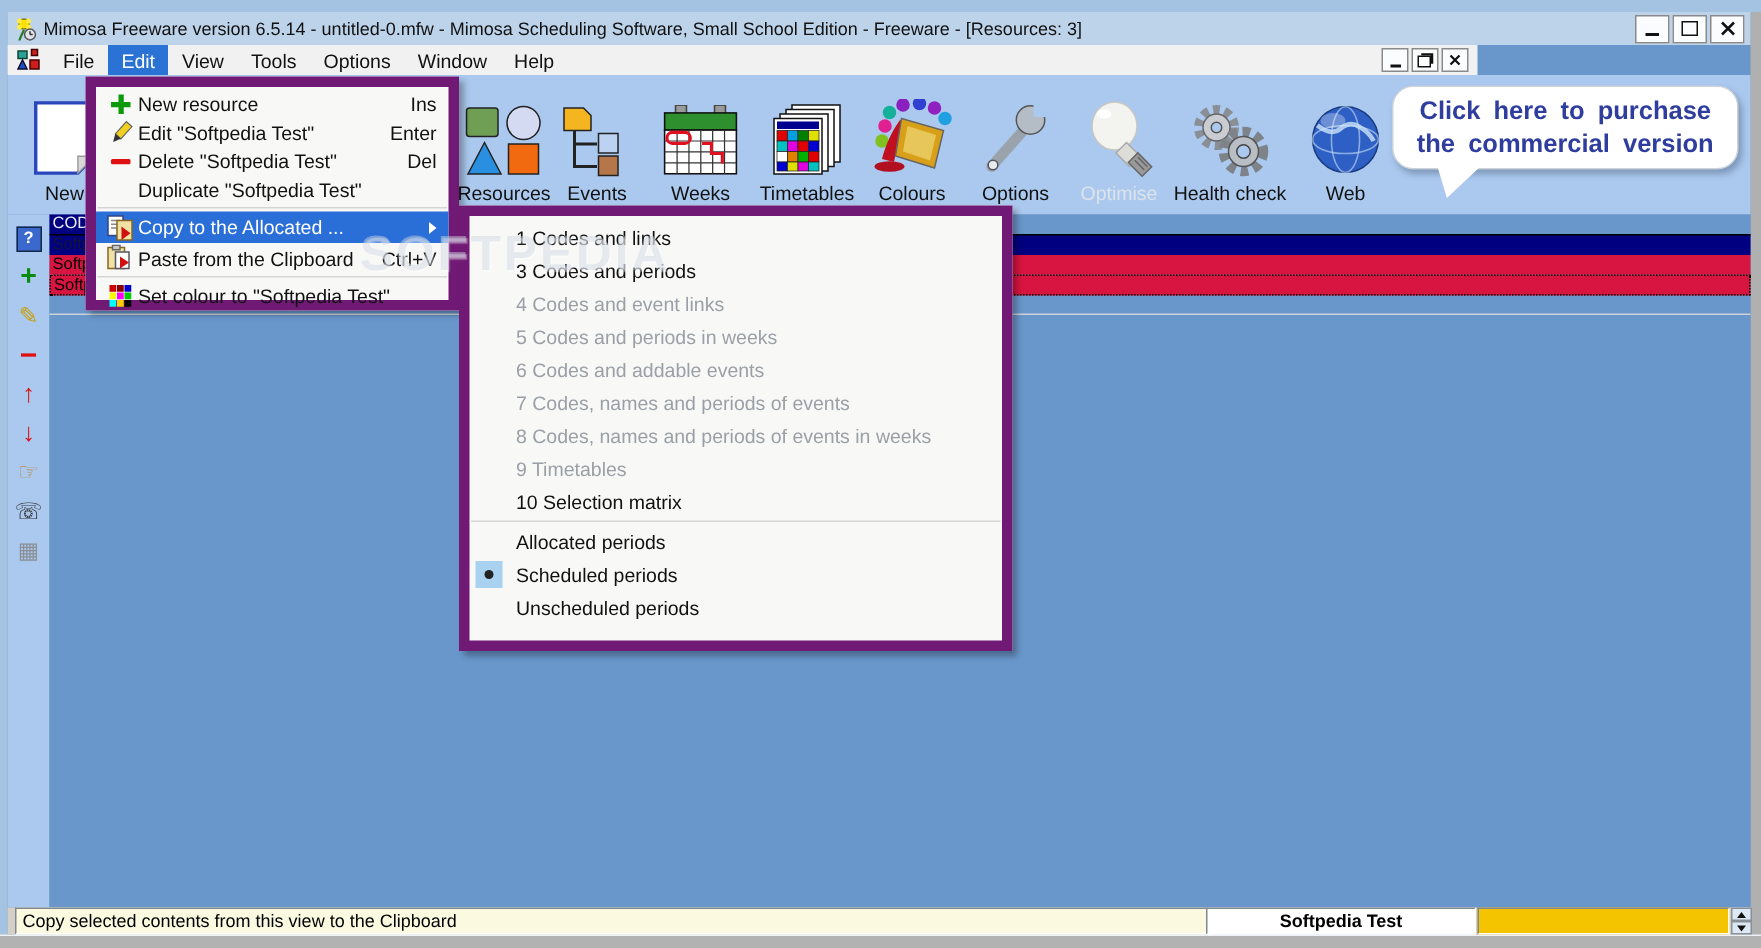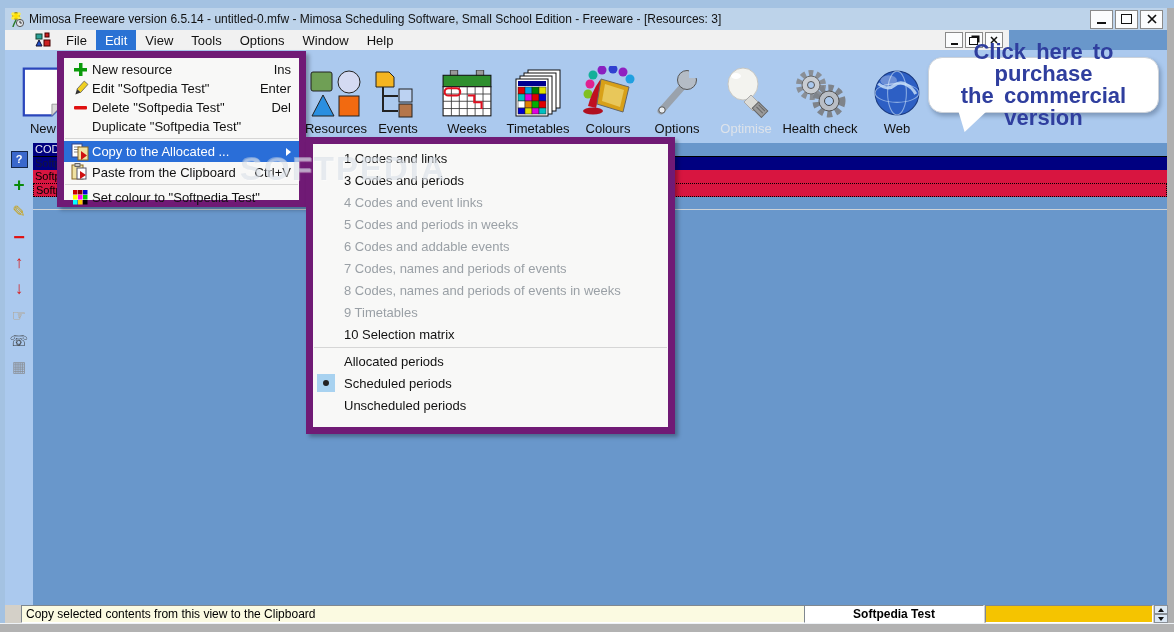--- a/index.html
+++ b/index.html
@@ -14,40 +14,40 @@
   
   .titlebar{position:absolute;left:5px;top:8px;width:1162px;height:22px;background:#bdd3ea;
             display:flex;align-items:center;font-size:12px;color:#111;}
   .titlebar .title{margin-left:4px;white-space:nowrap;overflow:hidden;flex:1;}
   .winbtns{display:flex;gap:2px;margin-right:4px;}
   .wbtn{width:21px;height:17px;background:#fbfcfd;border:1px solid #8a8a8a;display:flex;align-items:center;justify-content:center;}
   .wbtn .mingl{width:9px;height:2px;background:#111;margin-top:8px;}
   .wbtn .maxgl{width:9px;height:8px;border:1.5px solid #111;}
   
   .menubar{position:absolute;left:5px;top:30px;width:980px;height:20px;background:#f1f1f1;
-           display:flex;align-items:center;font-size:13px;color:#111;padding-left:24px;}
+           display:flex;align-items:center;font-size:13px;color:#111;}
   .mdiicon{margin:0 6px 0 6px;}
   .mitem{padding:1px 9px;height:18px;display:flex;align-items:center;}
   .mitem.active{background:#2a72d4;color:#fff;}
   .mdibtns{margin-left:auto;display:flex;gap:2px;margin-right:6px;}
   .mdibtn{width:16px;height:14px;background:#fbfcfd;border:1px solid #8a8a8a;display:flex;align-items:center;justify-content:center;}
   .mdibtn .mingl{width:7px;height:2px;background:#111;margin-top:7px;}
   .mdibtn .restgl{width:7px;height:6px;border:1px solid #111;box-shadow:2px -2px 0 -0.5px #111;margin-top:2px;margin-left:-2px;background:#fff;}
   
   .toolbar{position:absolute;left:5px;top:50px;width:1162px;height:93px;background:#abc9ee;}
   .tbtn{position:absolute;top:2px;height:89px;text-align:center;cursor:default;}
   .tico{height:66px;display:flex;align-items:flex-end;justify-content:center;}
   .tlabel{font-size:13px;color:#111;margin-top:3px;white-space:nowrap;}
   .tlabel.disabled{color:#dde3ea;}
   
   .bubble{position:absolute;left:928px;top:57px;width:229px;height:54px;background:#fff;
           border:1px solid #ccd2da;border-radius:14px;z-index:3;
           box-shadow:2px 3px 4px rgba(40,60,90,.35);display:flex;flex-direction:column;
           align-items:center;justify-content:center;}
-  .bubble .bl{font-size:22px;font-weight:bold;color:#2f3e9e;line-height:22px;word-spacing:4px;text-align:center;}
+  .bubble .bl{font-size:17px;font-weight:bold;color:#2f3e9e;line-height:22px;word-spacing:4px;}
   .bubble-tail{position:absolute;left:958px;top:110px;width:30px;height:22px;background:#fff;
           clip-path:polygon(0 0,100% 0,22% 100%);z-index:3;filter:drop-shadow(2px 2px 2px rgba(40,60,90,.3));}
   
   .sidebar{position:absolute;left:5px;top:143px;width:28px;height:462px;background:#abc9ee;}
   .sbi{width:28px;height:26px;display:flex;align-items:center;justify-content:center;font-size:16px;}
   .sb-help span{width:15px;height:15px;background:#3a68cc;border:1px solid #15284a;color:#fff;
           font-weight:bold;font-size:11px;display:flex;align-items:center;justify-content:center;}
   .sb-add{color:#0a8a0a;font-weight:bold;font-size:19px;}
   .sb-edit{color:#c8a010;font-size:16px;}
   .sb-del{color:#e01010;font-weight:bold;font-size:20px;}
@@ -83,21 +83,21 @@
   .radio{width:18px;height:18px;background:#a8d2f0;display:flex;align-items:center;justify-content:center;}
   .radio .dot{width:6px;height:6px;border-radius:50%;background:#222;}
   
   .watermark{position:absolute;left:240px;top:150px;z-index:20;font-size:33px;font-weight:bold;
              letter-spacing:2px;color:rgba(205,212,224,.45);pointer-events:none;
              text-shadow:1px 1px 1px rgba(255,255,255,.45);}
   
   .statusbar{position:absolute;left:5px;top:605px;width:1162px;height:18px;background:#d4d0c8;z-index:5;}
   .spanel{position:absolute;top:0;height:18px;box-sizing:border-box;border:1px solid;
           border-color:#808890 #fff #fff #808890;font-size:12px;line-height:16px;}
-  .sp-hint{left:16px;width:798px;background:#fbfae1;padding-left:4px;color:#000;white-space:nowrap;overflow:hidden;}
+  .sp-hint{left:5px;width:798px;background:#fbfae1;padding-left:4px;color:#000;white-space:nowrap;overflow:hidden;}
   .sp-res{left:799px;width:180px;background:#fff;text-align:center;font-weight:bold;color:#000;}
   .sp-col{left:980px;width:168px;background:#f5c400;}
   .spinner{position:absolute;left:1149px;top:0;width:14px;height:18px;}
   .spin{width:14px;height:9px;background:#dce8f4;border:1px solid #8a9097;box-sizing:border-box;
         display:flex;align-items:center;justify-content:center;}
   .tri-up{width:0;height:0;border-left:3px solid transparent;border-right:3px solid transparent;border-bottom:4px solid #111;}
   .tri-dn{width:0;height:0;border-left:3px solid transparent;border-right:3px solid transparent;border-top:4px solid #111;}
 </style>
 </head>
 <body>

